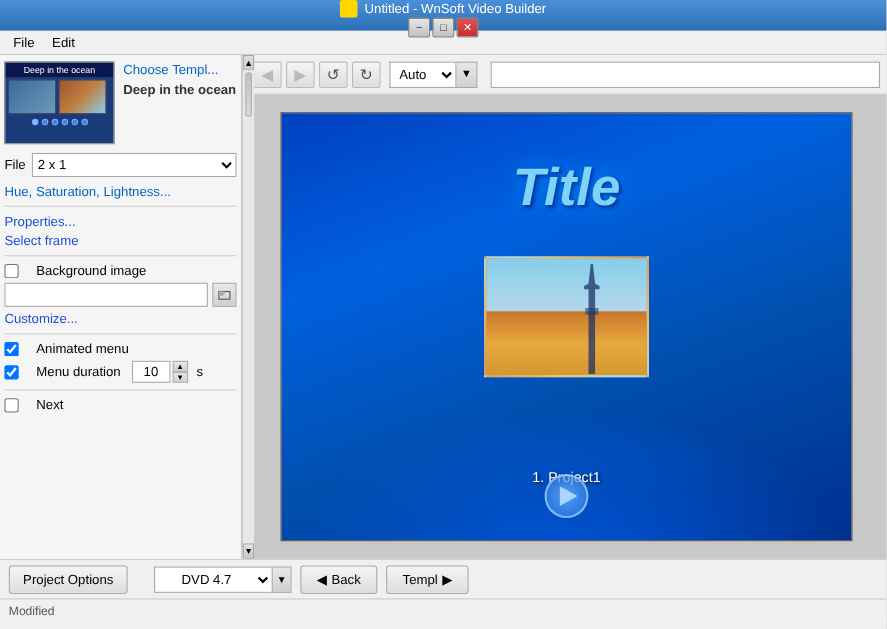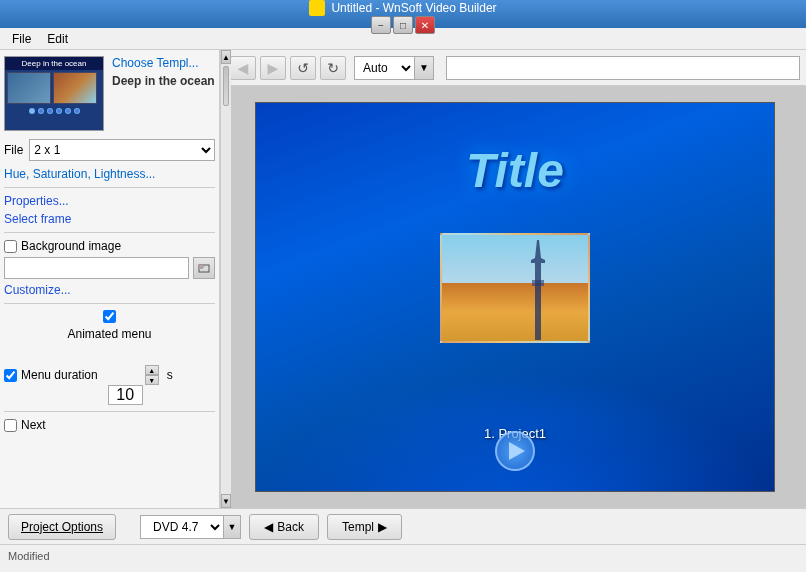--- a/index.html
+++ b/index.html
@@ -208,21 +208,21 @@
     
     .section-row {
       display: flex;
       align-items: center;
       gap: 6px;
       margin-bottom: 4px;
     }
     .checkbox-label {
       display: flex;
       align-items: center;
-      gap: 4px;
+      gap: 16px;
       font-size: 12px;
       cursor: pointer;
     }
     .bg-input-row {
       display: flex;
       gap: 4px;
       margin-bottom: 4px;
     }
     .bg-input {
       flex: 1;
@@ -248,22 +248,21 @@
     .spinner-wrap {
       display: flex;
       align-items: center;
       gap: 2px;
     }
     .spinner-input {
       width: 35px;
       height: 20px;
       border: 1px solid #aaa;
       text-align: center;
-      font-size: 16px;
-      margin-top: 40px;
+      font-size: 12px;
     }
     .spinner-btns {
       display: flex;
       flex-direction: column;
     }
     .spin-btn {
       width: 14px;
       height: 10px;
       background: linear-gradient(to bottom, #e8e8e8, #d0d0d0);
       border: 1px solid #aaa;
@@ -448,34 +447,33 @@
     .project-options-btn {
       height: 26px;
       padding: 0 12px;
       background: linear-gradient(to bottom, #f5f5f5, #ddd);
       border: 1px solid #aaa;
       border-radius: 3px;
       cursor: pointer;
       font-size: 12px;
       display: flex;
       align-items: center;
-      text-decoration: underline;
     }
     .dvd-select-wrap {
       display: flex;
       align-items: center;
       margin-left: 16px;
     }
     .dvd-select {
       height: 24px;
       font-size: 12px;
       border: 1px solid #aaa;
       border-right: none;
       background: white;
-      padding: 0 8px;
+      padding: 0 20px;
     }
     .dvd-dropdown-btn {
       height: 24px;
       width: 18px;
       background: linear-gradient(to bottom, #e8e8e8, #d0d0d0);
       border: 1px solid #aaa;
       cursor: pointer;
       display: flex;
       align-items: center;
       justify-content: center;
@@ -650,21 +648,21 @@
                 <rect x="1" y="5" width="4" height="2" fill="#aaa"></rect>
                 <rect x="1" y="3" width="5" height="2" fill="#daa" stroke="#888" stroke-width="0.5"></rect>
               </svg>
           </div>
         </div>
 
         <a class="prop-link">Customize...</a>
 
         <hr class="divider-h">
 
-        <label class="checkbox-label" style="margin-bottom:4px;flex-direction:column;">
+        <label class="checkbox-label" style="margin-bottom:4px;">
           <input type="checkbox" checked="" style="">
           <span>Animated menu</span>
         </label>
 
         <div class="section-row">
           <label class="checkbox-label">
             <input type="checkbox" checked="" style="">
             <span>Menu duration</span>
           </label>
           <div class="spinner-wrap" style="margin-left:4px;">

